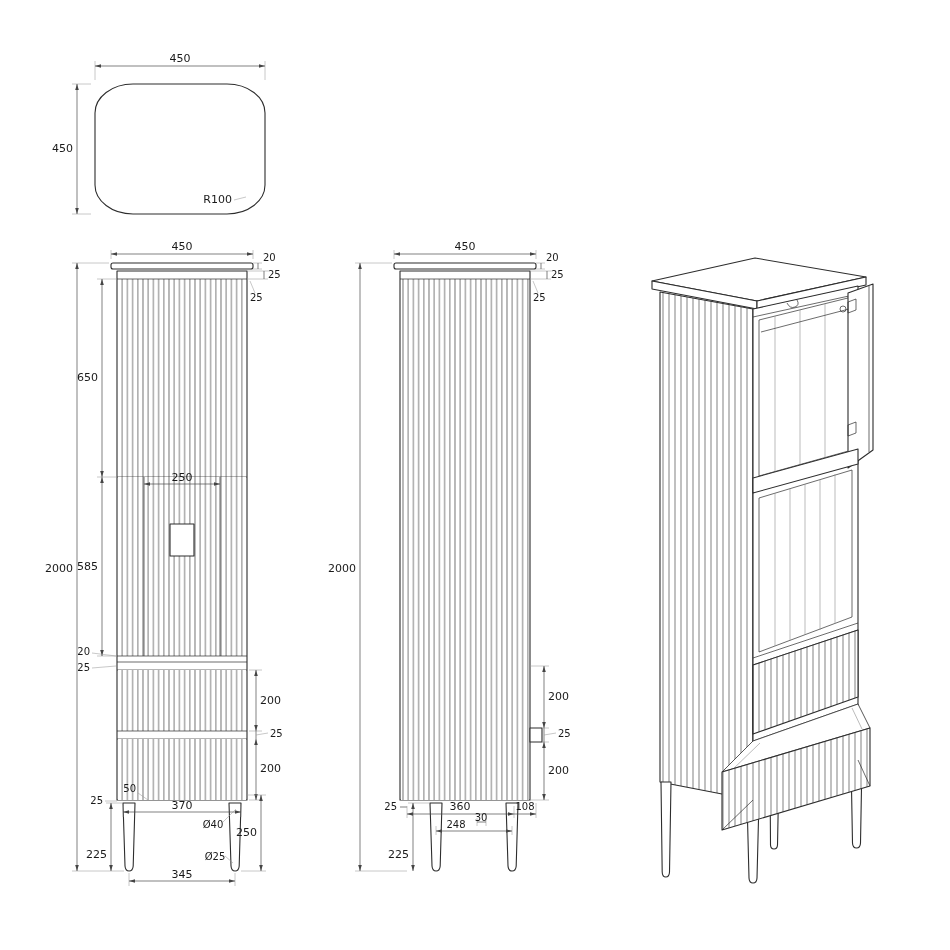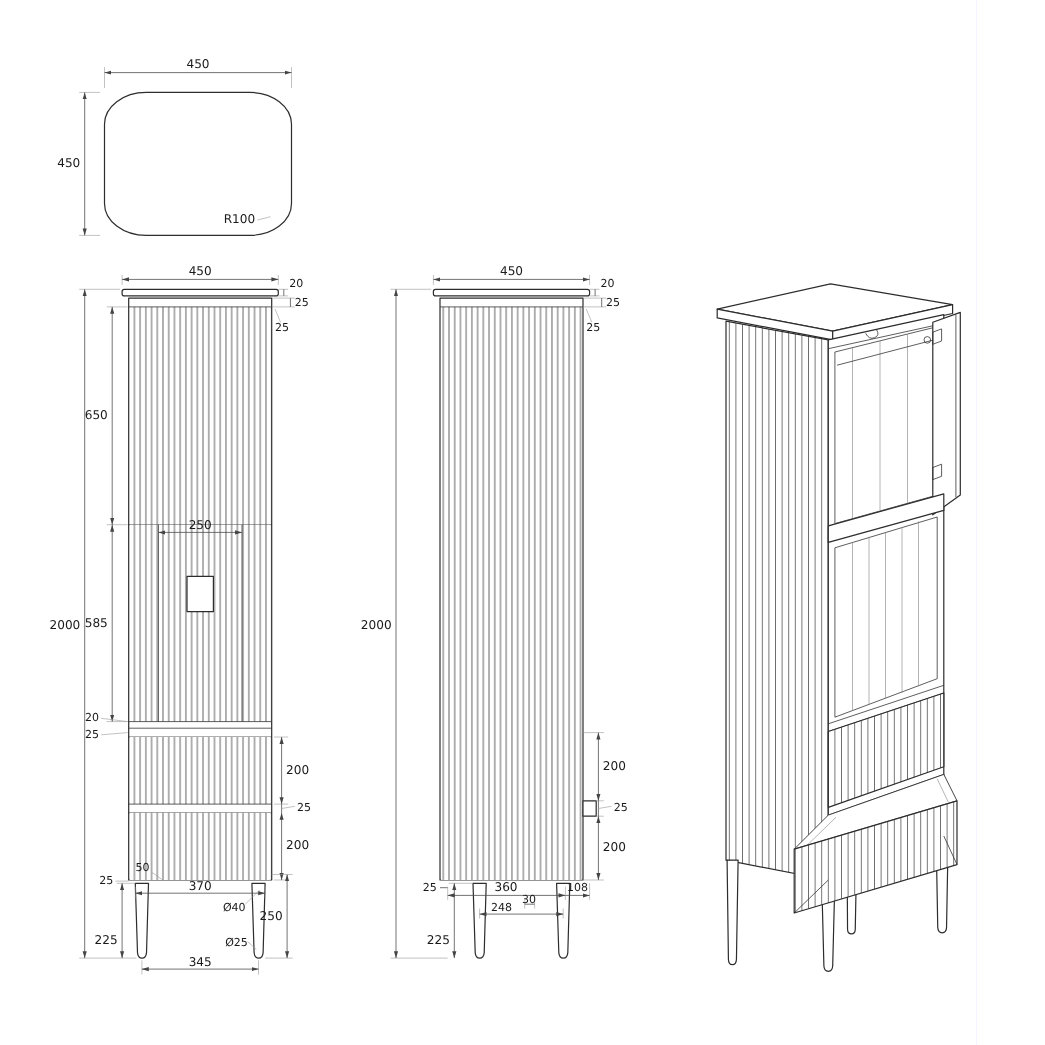--- a/index.html
+++ b/index.html
@@ -1,16 +1,16 @@
 <!DOCTYPE html>
 <html><head>
 <meta charset="utf-8">
 <style>
   html,body{margin:0;padding:0;background:#ffffff;}
-  .canvas{width:888px;height:950px;position:relative;background:#c4b5fd;overflow:hidden;}
+  .canvas{width:888px;height:950px;position:relative;background:#bef264;overflow:hidden;}
   svg{display:block;}
   .o  {fill:none;stroke:#2d2d2d;stroke-width:1.1;stroke-linejoin:round;}
   .ow {fill:#ffffff;stroke:#2d2d2d;stroke-width:1.1;stroke-linejoin:round;}
   .t  {fill:none;stroke:#2d2d2d;stroke-width:0.7;}
   .i  {fill:none;stroke:#8d8d8d;stroke-width:0.6;}
   .d  {fill:none;stroke:#4a4a4a;stroke-width:0.7;}
   .e  {fill:none;stroke:#9a9a9a;stroke-width:0.55;}
   .lbl{font-family:"DejaVu Sans","Liberation Sans",sans-serif;font-size:11px;fill:#1a1a1a;}
   .lbls{font-family:"DejaVu Sans","Liberation Sans",sans-serif;font-size:10px;fill:#1a1a1a;}
 </style>

